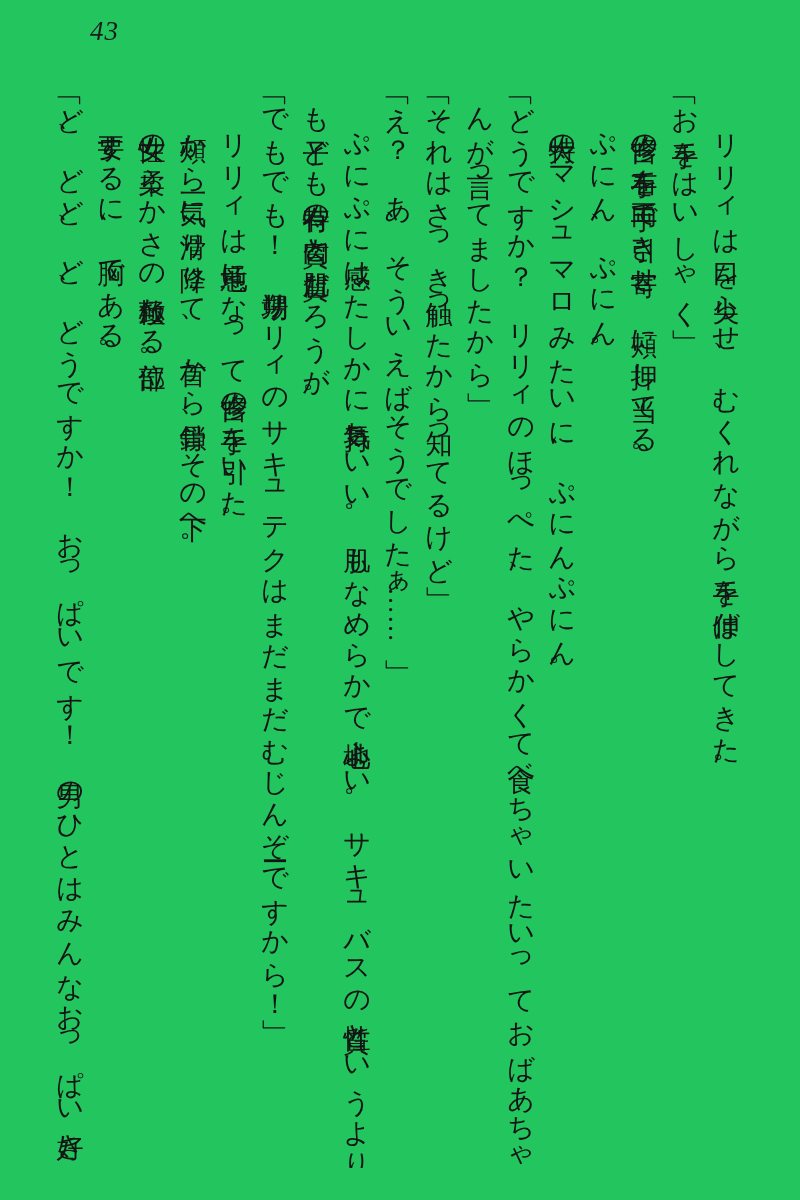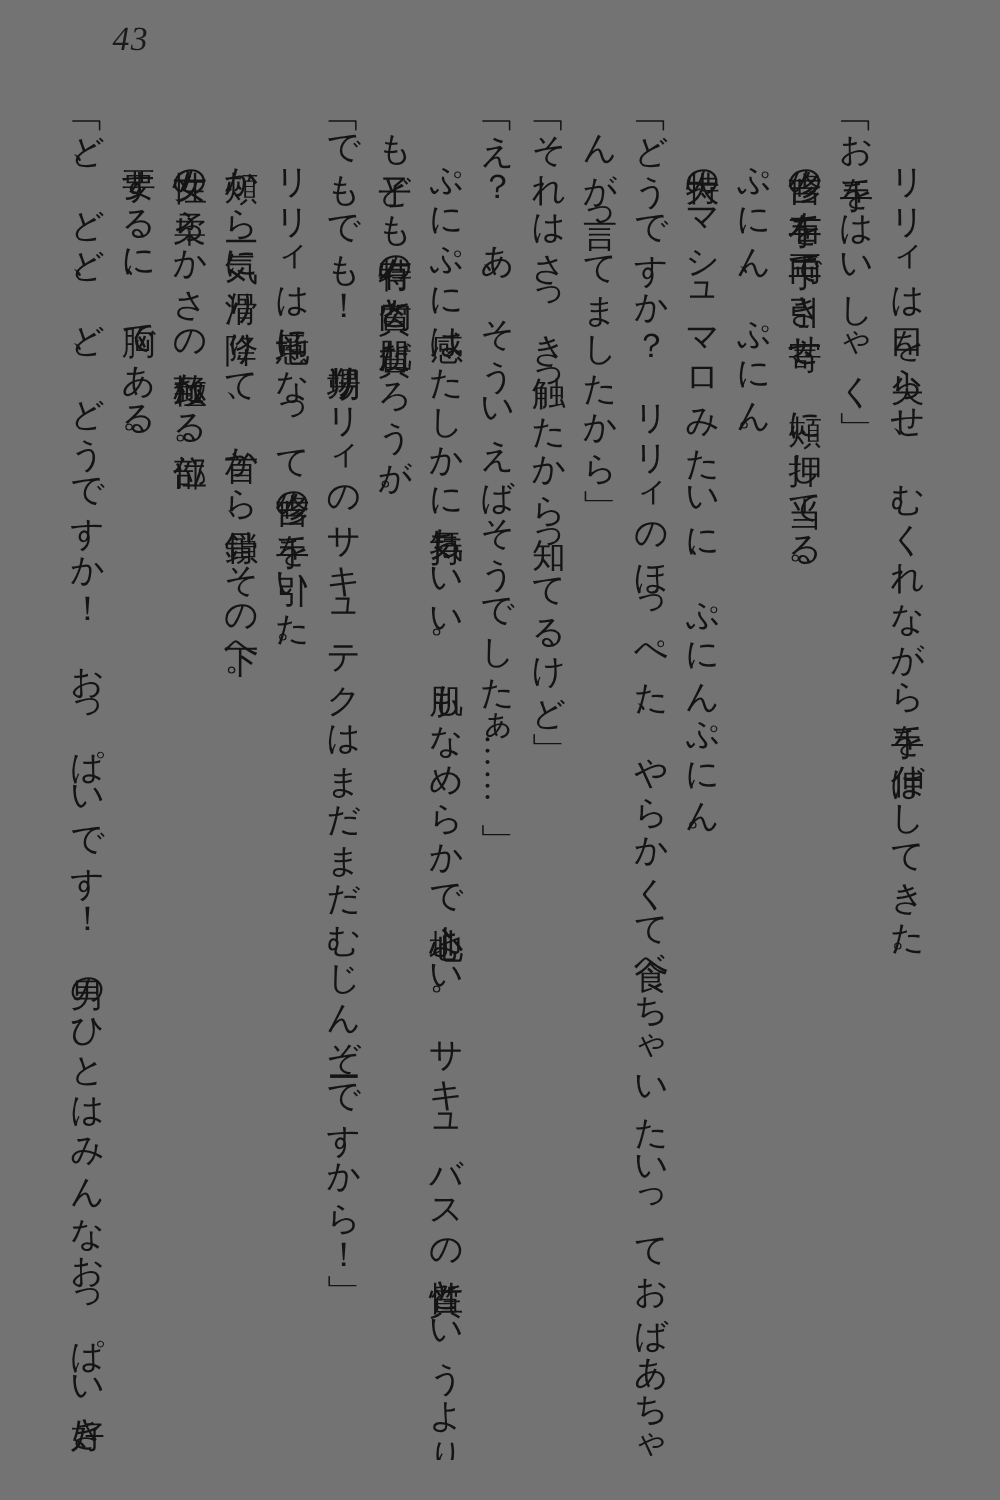--- a/index.html
+++ b/index.html
@@ -9,21 +9,21 @@
   body {
     width: 800px;
     height: 1200px;
     overflow: hidden;
     background: #ffffff;
   }
   .book-page {
     position: relative;
     width: 800px;
     height: 1200px;
-    background: #737373;
+    background: #22c55e;
     font-family: "Liberation Serif", "DejaVu Serif", serif;
   }
   .page-number {
     position: absolute;
     top: 16px;
     left: 90px;
     font-size: 27px;
     font-style: italic;
     color: #1b1b1b;
     letter-spacing: 1px;

